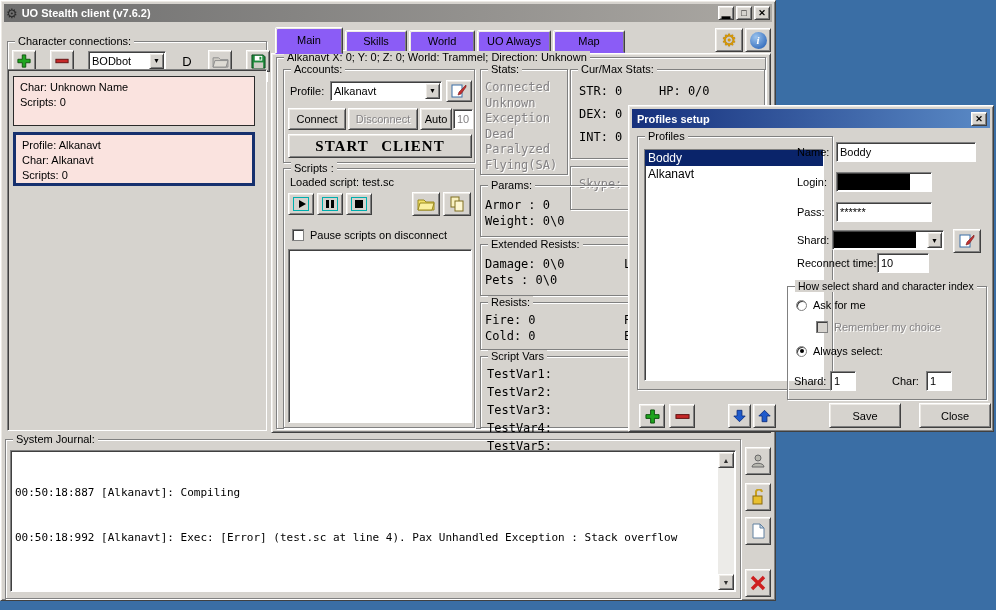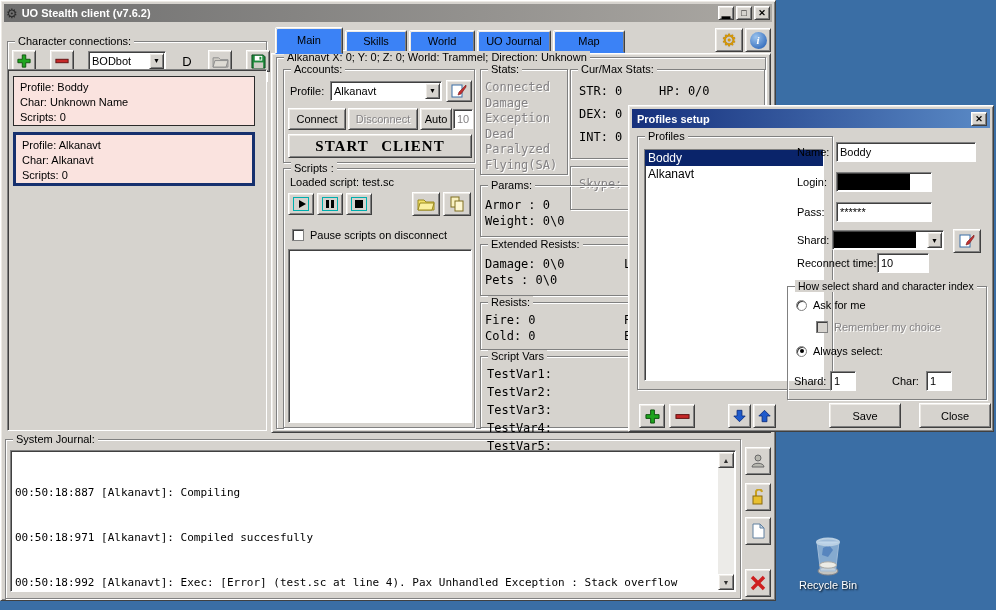--- a/index.html
+++ b/index.html
@@ -40,21 +40,21 @@
   
   #conn-group { left:6px; top:24px; width:260px; height:40px;margin-top:16px; }
   #conn-toolbar { position:absolute; left:4px; top:7px; display:flex; align-items:center; gap:14px; }
   #conn-list { position:absolute; left:6px; top:68px; width:260px; height:362px; background:#D6D3CE; }
   .prof-card { position:absolute; left:5px; width:242px; background:#FAE3DF; padding:3px 6px;
                line-height:15px; font-size:11px; }
   .prof-card.plain { border:1px solid #2a2a2a; }
   .prof-card.selected { border:3px solid #16306E; }
 
   
-  .tab { position:absolute; background:#3b82f6; border:1px solid; border-color:#fff #404040 transparent #fff;
+  .tab { position:absolute; background:#8b5cf6; border:1px solid; border-color:#fff #404040 transparent #fff;
          box-shadow: inset 1px 1px 0 #EDEAE5, inset -1px 0 0 #808080;
          border-radius:2px 2px 0 0; text-align:center; font-size:11px; }
   #tab-page { position:absolute; left:270px; top:52px; width:500px; height:380px; }
   #content-group { left:4px; top:3px; width:490px; height:372px; }
 
   
   .media-btn { width:26px; height:22px; }
   .media-inner { width:16px; height:14px; border:1px solid #00AEAE; display:flex;
                  align-items:center; justify-content:center; background:#D6D3CE; }
 
@@ -154,35 +154,34 @@
         <div class="btn" style="width:24px;height:22px;">
           <svg width="13" height="14" viewBox="0 0 16 16">
               <path d="M8 15 L1 8 H5 V1 H11 V8 H15 Z" fill="#1E5ACC" stroke="#0A2A7A"></path>
             </svg>
         </div>
       </div>
     </div>
 
     <div id="conn-list" class="sunken-panel">
       <div class="prof-card plain" style="top:6px;height:50px;">
-        <div>Profile: Boddy</div>
         <div>Char: Unknown Name</div>
         <div>Scripts: 0</div>
       </div>
       <div class="prof-card selected" style="top:62px;height:54px;">
         <div>Profile: Alkanavt</div>
         <div>Char: Alkanavt</div>
         <div>Scripts: 0</div>
       </div>
     </div>
 
     <div class="tab" style="left:274px;top:26px;width:68px;height:27px;line-height:24px;z-index:3;">Main</div>
     <div class="tab" style="left:344px;top:29px;width:62px;height:23px;line-height:20px;text-align:center;">Skills</div>
     <div class="tab" style="left:408px;top:29px;width:66px;height:23px;line-height:20px;">World</div>
-    <div class="tab" style="left:476px;top:29px;width:74px;height:23px;line-height:20px;">UO Journal</div>
+    <div class="tab" style="left:476px;top:29px;width:74px;height:23px;line-height:20px;">UO Always</div>
     <div class="tab" style="left:552px;top:29px;width:72px;height:23px;line-height:20px;">Map</div>
 
     <div class="btn abs" style="left:714px;top:27px;width:28px;height:24px;">
       <span style="color:#DB9A00;font-size:17px;text-shadow:0 0 1px #7a5000;">⚙</span>
     </div>
     <div class="btn abs" style="left:744px;top:27px;width:26px;height:24px;">
       <span style="display:block;width:17px;height:17px;border-radius:50%;background:radial-gradient(circle at 35% 30%,#9CC4EE,#1A57B0);color:#fff;font-weight:bold;font-family:'Liberation Serif',serif;font-style:italic;text-align:center;line-height:16px;">i</span>
     </div>
 
     <div id="tab-page" class="raised">
@@ -252,21 +251,21 @@
             <span class="checkbox"></span>
             <span>Pause scripts on disconnect</span>
           </div>
           <div class="sunken-panel abs" style="left:4px;top:80px;width:184px;height:174px;background:#fff;"></div>
         </div>
 
         <div class="groupbox" style="left:203px;top:11px;width:88px;height:106px;">
           <span class="legend">Stats:</span>
           <div class="mono disabled-text abs nowrap" style="left:4px;top:10px;font-size:12px;line-height:15.5px;">
             <div>Connected</div>
-            <div>Damage</div>
+            <div>Unknown</div>
             <div>Exception</div>
             <div>Dead</div>
             <div>Paralyzed</div>
             <div>Flying(SA)</div>
           </div>
         </div>
 
         <div class="groupbox" style="left:293px;top:11px;width:195px;height:90px;">
           <span class="legend">Cur/Max Stats:</span>
           <div class="mono abs nowrap" style="left:8px;top:14px;font-size:12px;">STR: 0</div>
@@ -312,21 +311,20 @@
         </div>
 
       </div>
     </div>
 
     <div id="journal-group" class="groupbox">
       <span class="legend">System Journal:</span>
       <div id="journal-box" class="sunken-panel">
         <div id="journal-text" class="mono">
           <div>00:50:18:887 [Alkanavt]: Compiling</div>
-          <div>00:50:18:971 [Alkanavt]: Compiled succesfully</div>
           <div>00:50:18:992 [Alkanavt]: Exec: [Error] (test.sc at line 4). Pax Unhandled Exception : Stack overflow</div>
           
           
           
         </div>
         <div id="journal-scroll">
           <span class="btn scroll-btn" style="top:0;">▲</span>
           <span class="btn scroll-btn" style="bottom:0;">▼</span>
         </div>
       </div>
@@ -438,24 +436,14 @@
         </svg>
     </div>
     <div class="btn abs" style="left:200px;top:297px;width:72px;height:25px;">
         <span>Save</span>
       </div>
     <div class="btn abs" style="left:290px;top:297px;width:72px;height:25px;">
         <span>Close</span>
       </div>
   </div>
 
-  <div id="recycle">
-    <svg width="38" height="42" viewBox="0 0 38 42" style="display:block;margin:0 auto;">
-      <ellipse cx="19" cy="36" rx="10" ry="4" fill="#C4C4C0" stroke="#86868A"></ellipse>
-      <path d="M8 7 L11.5 36 H26.5 L30 7 Z" fill="rgba(195,220,242,0.55)" stroke="#9FBBD8"></path>
-      <path d="M14 13 l6 -3 l4 5 l-5 7 l-6 -2 z" fill="#4878B8" opacity="0.75"></path>
-      <ellipse cx="19" cy="30" rx="8.5" ry="3.2" fill="#ECECE6" stroke="#AAAAA6"></ellipse>
-      <ellipse cx="19" cy="7" rx="11" ry="3.4" fill="rgba(225,238,250,0.6)" stroke="#B9CFE2" stroke-width="2"></ellipse>
-    </svg>
-    <div class="rb-label">Recycle Bin</div>
-  </div>
 
 </div>
 
 </body></html>

